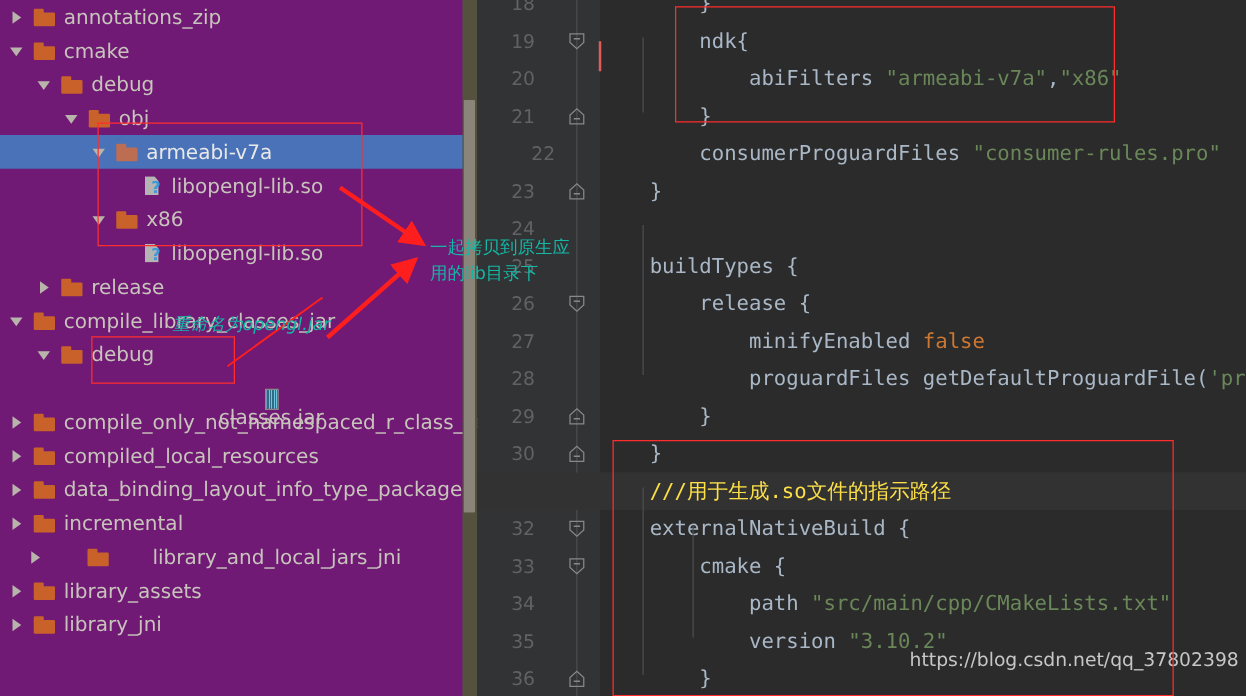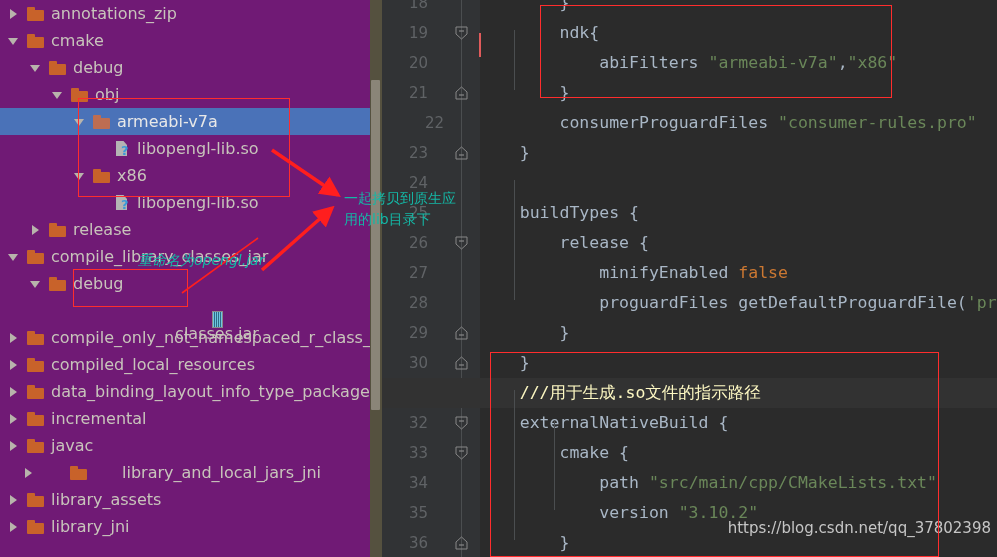--- a/index.html
+++ b/index.html
@@ -167,21 +167,21 @@
     color: #a9b7c6;
   }
   .code-line.current-line { background: #323232; width: 517px; }
   .hl-row {
     position: absolute; left: 0; width: 615px; height: 30px;
     background: #323232;
   }
   .tok-default { color: #a9b7c6; }
   .tok-string  { color: #6a8759; }
   .tok-kw      { color: #cc7832; }
-  .tok-comment { color: #fef9c3; }
+  .tok-comment { color: #fde047; }
   .indent-guide {
     position: absolute;
     width: 1px;
     background: #4b4e50;
   }
   .caret {
     position: absolute;
     width: 2px; height: 24px;
     background: #e05b5b;
   }
@@ -296,25 +296,20 @@
         </div>
         <div class="tree-row" style="padding-left: 7px;">
           <span class="twisty collapsed"></span>
           <span class="icon-folder"></span>
           <span class="tree-label">data_binding_layout_info_type_package</span>
         </div>
         <div class="tree-row" style="padding-left: 7px;">
           <span class="twisty collapsed"></span>
           <span class="icon-folder"></span>
           <span class="tree-label">incremental</span>
-        </div>
-        <div class="tree-row" style="padding-left: 7px;">
-          <span class="twisty collapsed"></span>
-          <span class="icon-folder"></span>
-          <span class="tree-label">javac</span>
         </div>
         <div class="tree-row" style="padding-left: 22px; gap: 28px;">
           <span class="twisty collapsed"></span>
           <span class="icon-folder"></span>
           <span class="tree-label">library_and_local_jars_jni</span>
         </div>
         <div class="tree-row" style="padding-left: 7px;">
           <span class="twisty collapsed"></span>
           <span class="icon-folder"></span>
           <span class="tree-label">library_assets</span>

